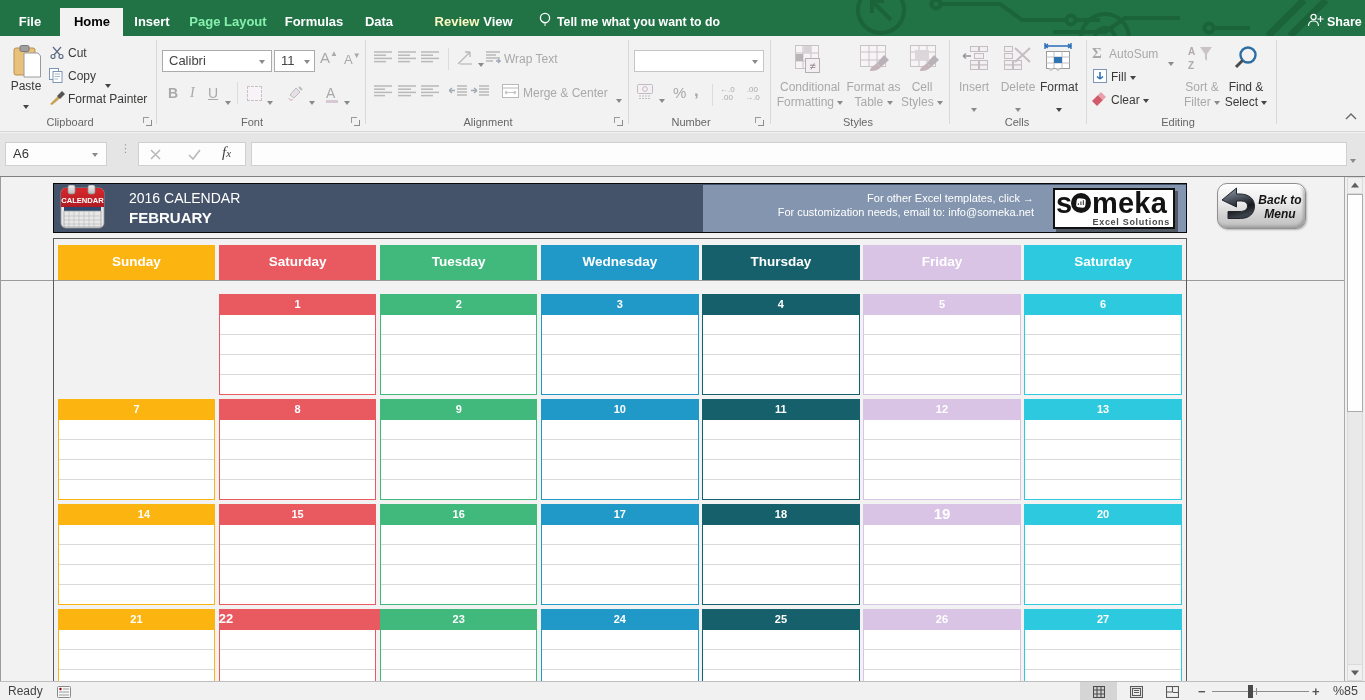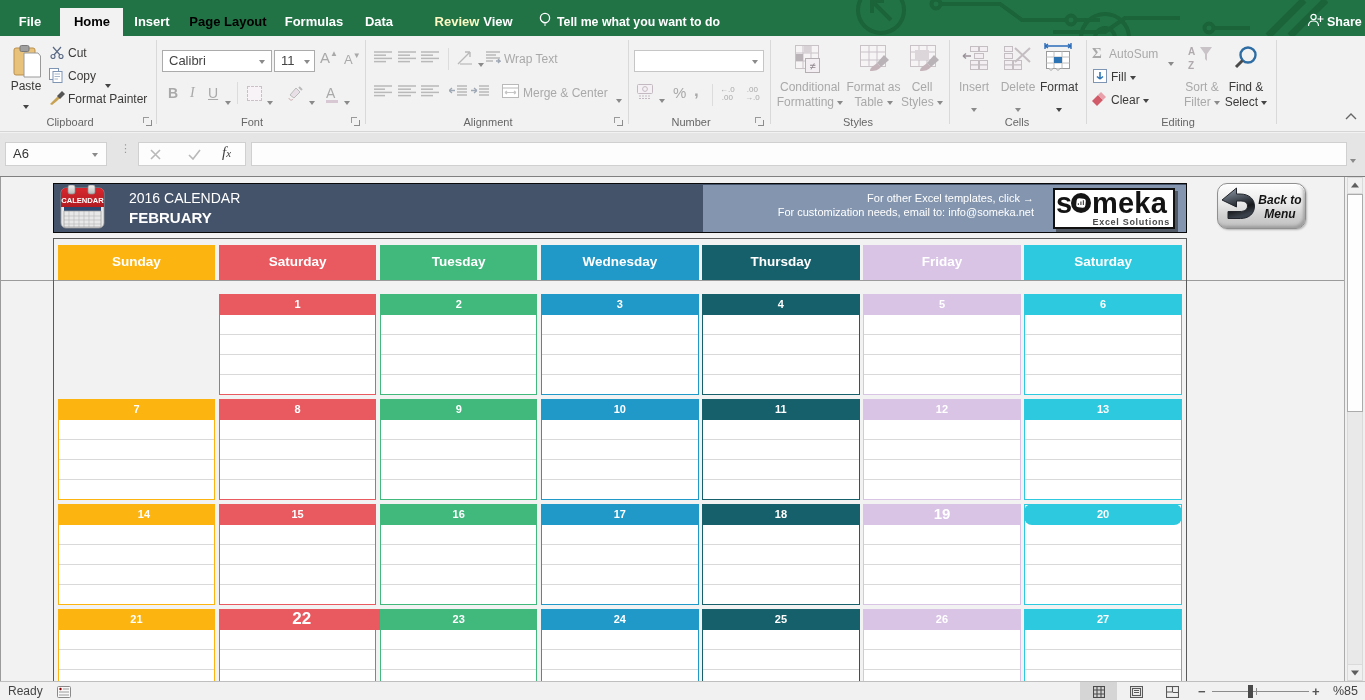--- a/index.html
+++ b/index.html
@@ -35,21 +35,21 @@
 <circle cx="549" cy="28" r="4.5"></circle>
 <path d="M428 28 L544 28" stroke-width="0"></path>
 <path d="M554 28 L590 28"></path>
 <path d="M608 36 L644 0 M630 36 L666 0" stroke-width="7"></path>
 </g>
     </svg>
 <div class="abs" style="left:60px;top:8px;width:63px;height:28px;background:#F2F2F2;"></div>
 <div class="tab" style="left:-25px;width:110px;color:#fff;">File</div>
 <div class="tab" style="left:37px;width:110px;color:#000000;">Home</div>
 <div class="tab" style="left:97px;width:110px;color:#fff;">Insert</div>
-<div class="tab" style="left:173px;width:110px;color:#000000;">Page Layout</div>
+<div class="tab" style="left:173px;width:110px;color:#86efac;">Page Layout</div>
 <div class="tab" style="left:259px;width:110px;color:#fff;">Formulas</div>
 <div class="tab" style="left:324px;width:110px;color:#fff;">Data</div>
 <div class="tab" style="left:402px;width:110px;color:#fef9c3;">Review</div>
 <div class="tab" style="left:443px;width:110px;color:#fff;">View</div>
 <svg class="abs" style="left:538px;top:12px;" width="14" height="15" viewBox="0 0 14 15">
 <circle cx="7" cy="6" r="4.6" fill="none" stroke="#fff" stroke-width="1.3"></circle>
 <path d="M5.5 11 L8.5 11 M6 13 L8 13" stroke="#fff" stroke-width="1.2"></path>
     </svg>
 <div class="abs" style="left:557px;top:8px;height:28px;line-height:28px;color:#fff;font-size:12.3px;">Tell me what you want to do</div>
 <svg class="abs" style="left:1307px;top:13px;" width="17" height="14" viewBox="0 0 17 14">
@@ -510,32 +510,32 @@
       <div style="position:absolute;left:0;top:59px;width:100%;height:1px;background:#D9D9D9;"></div>
       <div style="position:absolute;left:0;top:79px;width:100%;height:1px;background:#D9D9D9;"></div>
     </div>
 <div class="abs" style="left:863.2px;top:327px;width:157.6px;height:100.5px;border:1px solid #D9C4E6;background:#fff;">
       <div style="position:absolute;left:-1px;top:-1px;width:157.6px;height:20.5px;background:#D9C4E6;color:#fff;font-weight:bold;font-size:15px;text-align:center;line-height:20px;">19</div>
       <div style="position:absolute;left:0;top:39px;width:100%;height:1px;background:#D9D9D9;"></div>
       <div style="position:absolute;left:0;top:59px;width:100%;height:1px;background:#D9D9D9;"></div>
       <div style="position:absolute;left:0;top:79px;width:100%;height:1px;background:#D9D9D9;"></div>
     </div>
 <div class="abs" style="left:1024.3px;top:327px;width:157.6px;height:100.5px;border:1px solid #2DC9DE;background:#fff;">
-      <div style="position:absolute;left:-1px;top:-1px;width:157.6px;height:20.5px;background:#2DC9DE;color:#fff;font-weight:bold;font-size:11px;text-align:center;line-height:20px;border-radius:8px;">20</div>
+      <div style="position:absolute;left:-1px;top:-1px;width:157.6px;height:20.5px;background:#2DC9DE;color:#fff;font-weight:bold;font-size:11px;text-align:center;line-height:20px;">20</div>
       <div style="position:absolute;left:0;top:39px;width:100%;height:1px;background:#D9D9D9;"></div>
       <div style="position:absolute;left:0;top:59px;width:100%;height:1px;background:#D9D9D9;"></div>
       <div style="position:absolute;left:0;top:79px;width:100%;height:1px;background:#D9D9D9;"></div>
     </div>
 <div class="abs" style="left:57.7px;top:432px;width:157.6px;height:100.5px;border:1px solid #FBB410;background:#fff;">
       <div style="position:absolute;left:-1px;top:-1px;width:157.6px;height:20.5px;background:#FBB410;color:#fff;font-weight:bold;font-size:11px;text-align:center;line-height:20px;">21</div>
       <div style="position:absolute;left:0;top:39px;width:100%;height:1px;background:#D9D9D9;"></div>
       <div style="position:absolute;left:0;top:59px;width:100%;height:1px;background:#D9D9D9;"></div>
     </div>
 <div class="abs" style="left:218.8px;top:432px;width:157.6px;height:100.5px;border:1px solid #E85A60;background:#fff;">
-      <div style="position:absolute;left:-1px;top:-1px;width:166px;height:20.5px;background:#E85A60;color:#fff;font-weight:bold;font-size:17px;text-align:center;line-height:20px;">22</div>
+      <div style="position:absolute;left:-1px;top:-1px;width:166px;height:20.5px;background:#E85A60;color:#fff;font-weight:bold;font-size:13px;text-align:left;line-height:20px;">22</div>
       <div style="position:absolute;left:0;top:39px;width:100%;height:1px;background:#D9D9D9;"></div>
       <div style="position:absolute;left:0;top:59px;width:100%;height:1px;background:#D9D9D9;"></div>
     </div>
 <div class="abs" style="left:379.9px;top:432px;width:157.6px;height:100.5px;border:1px solid #41B97D;background:#fff;">
       <div style="position:absolute;left:-1px;top:-1px;width:157.6px;height:20.5px;background:#41B97D;color:#fff;font-weight:bold;font-size:11px;text-align:center;line-height:20px;">23</div>
       <div style="position:absolute;left:0;top:39px;width:100%;height:1px;background:#D9D9D9;"></div>
       <div style="position:absolute;left:0;top:59px;width:100%;height:1px;background:#D9D9D9;"></div>
     </div>
 <div class="abs" style="left:541.0px;top:432px;width:157.6px;height:100.5px;border:1px solid #2098C8;background:#fff;">
       <div style="position:absolute;left:-1px;top:-1px;width:157.6px;height:20.5px;background:#2098C8;color:#fff;font-weight:bold;font-size:11px;text-align:center;line-height:20px;">24</div>

